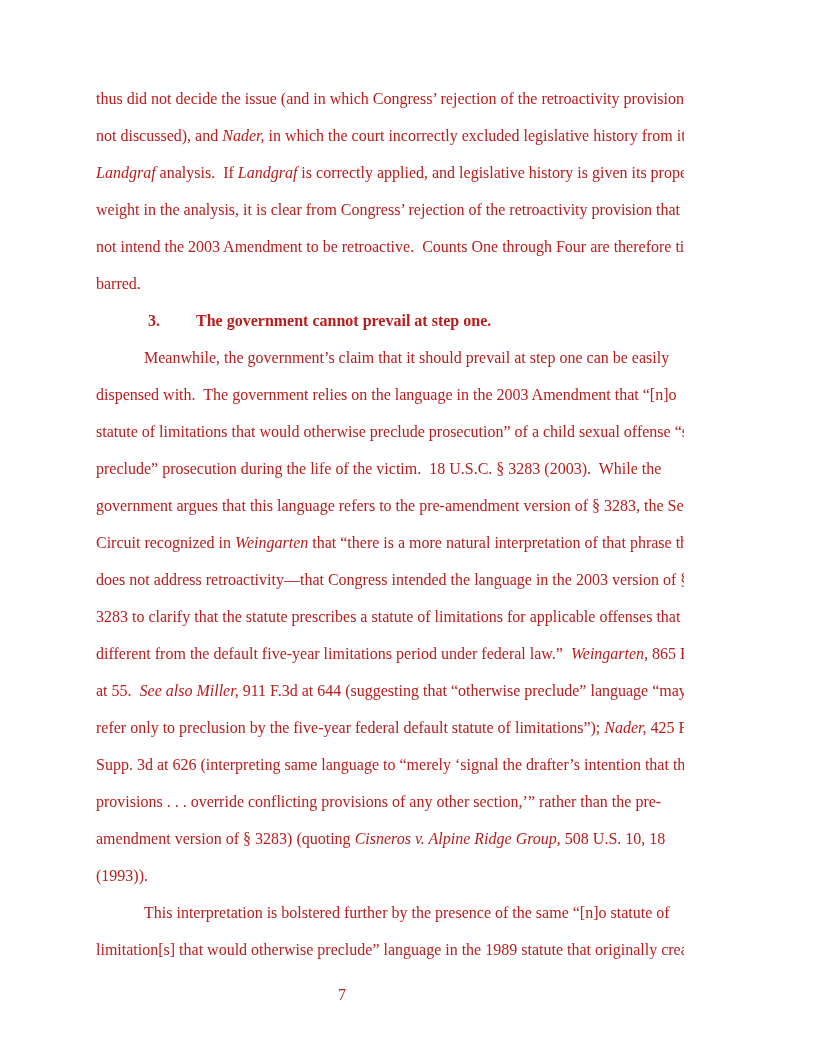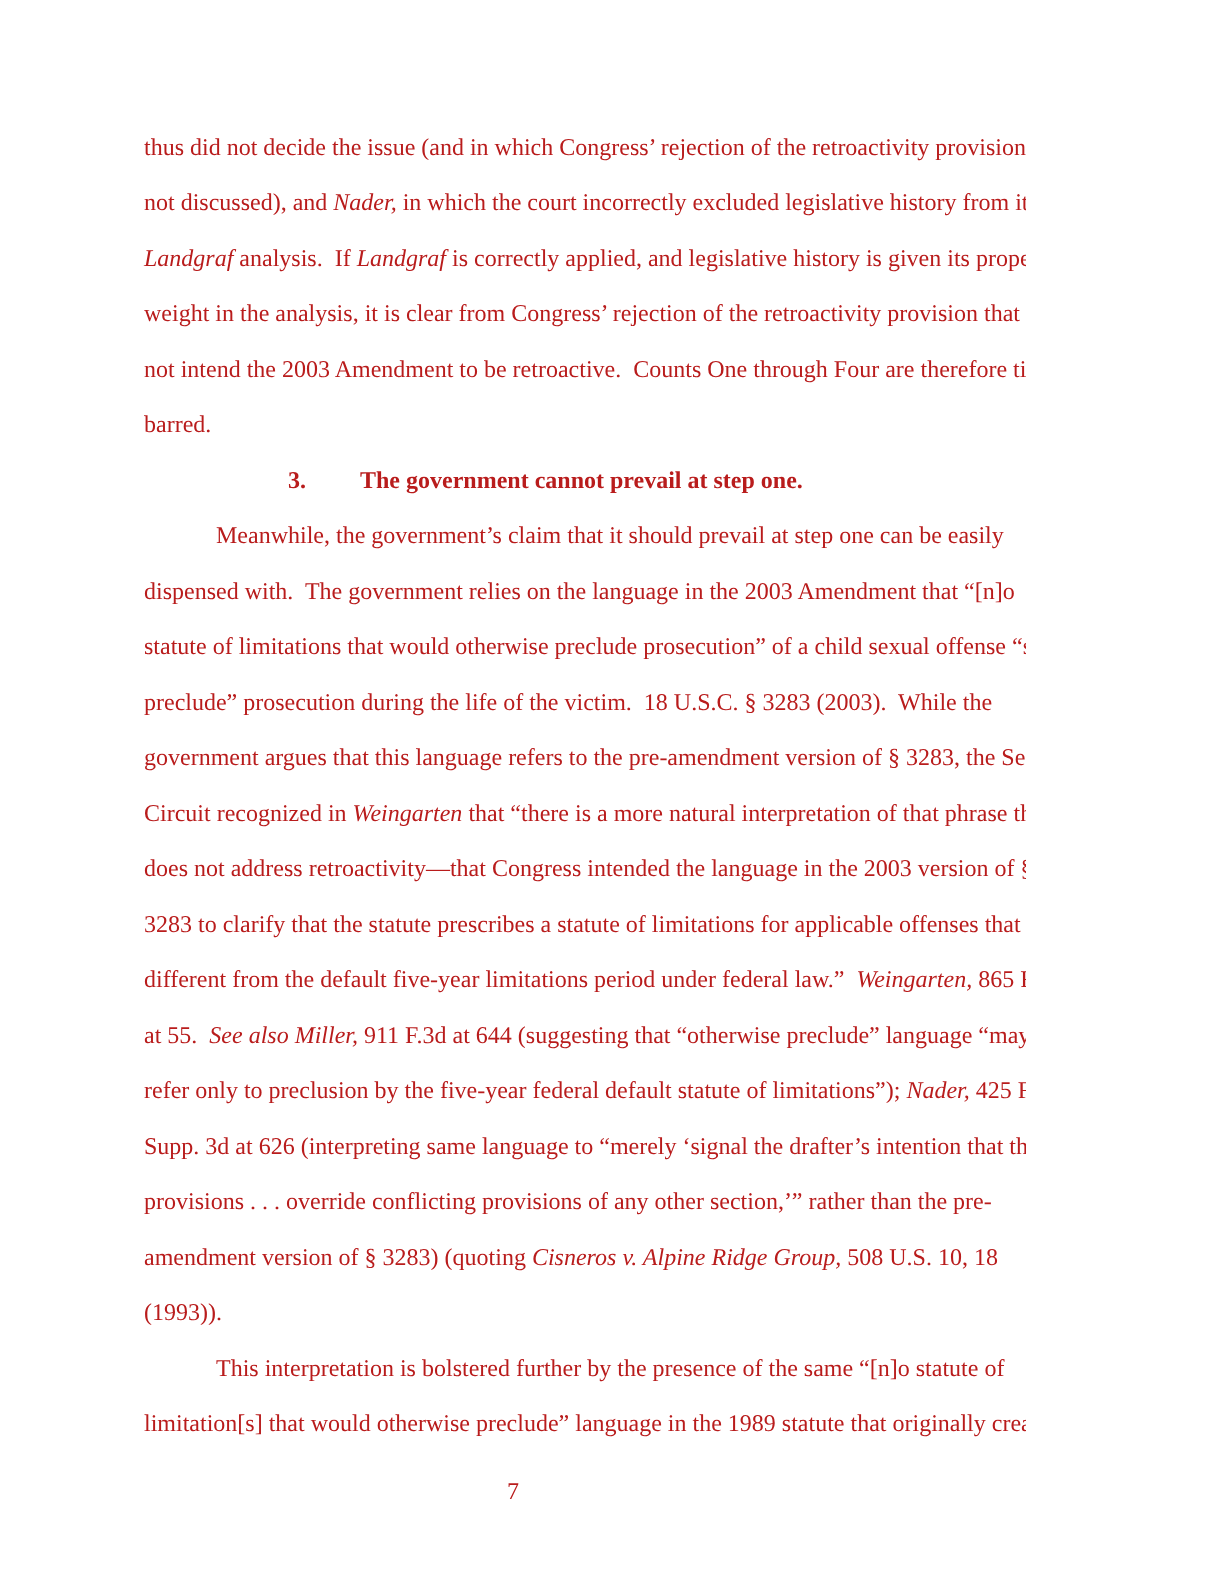--- a/index.html
+++ b/index.html
@@ -29,21 +29,21 @@
     font-size: 16px;
     line-height: 37px;
     text-align: left;
     white-space: pre-wrap;
   }
   .doc-body p.indent {
     text-indent: 48px;
   }
   .doc-body p.heading {
     font-weight: bold;
-    margin-left: 96px;
+    margin-left: 52px;
   }
   .h-num {
     display: inline-block;
     width: 48px;
   }
   .i { font-style: italic; }
   .b { font-weight: bold; }
   .page-footer {
     position: absolute;
     top: 985px;

